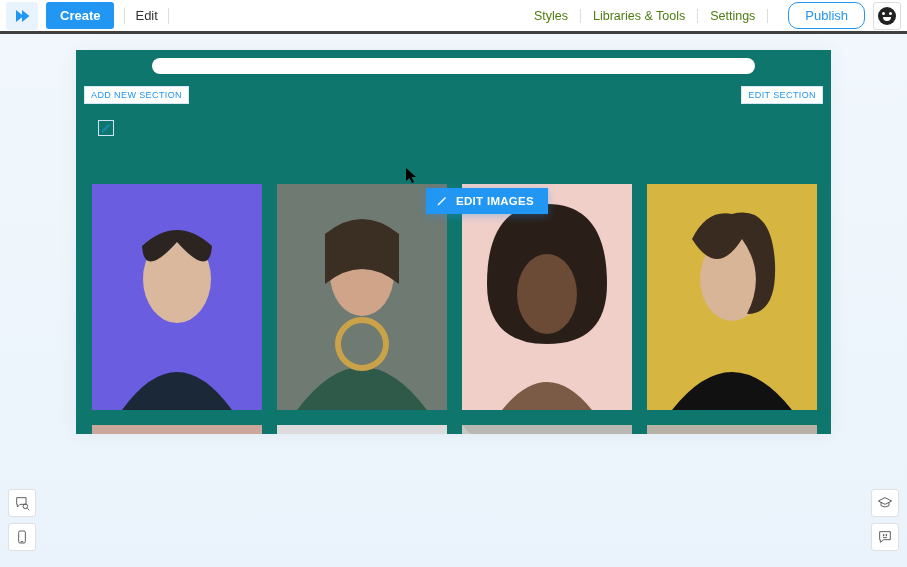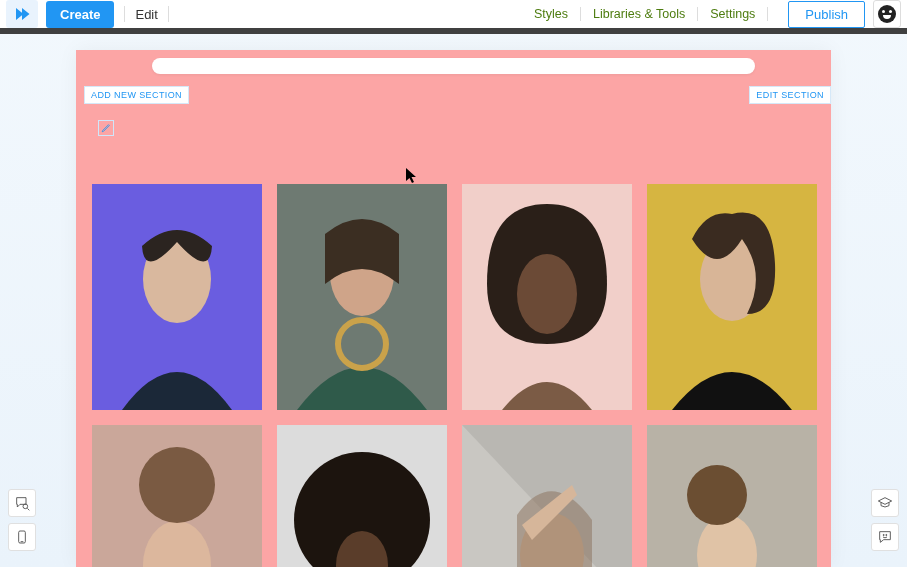--- a/index.html
+++ b/index.html
@@ -1,42 +1,42 @@
 <!DOCTYPE html>
 <html><head>
 <meta charset="utf-8">
 <style>
   * { box-sizing: border-box; margin: 0; padding: 0; }
   html, body { width: 907px; height: 567px; overflow: hidden; font-family: -apple-system, BlinkMacSystemFont, "Segoe UI", Roboto, sans-serif; }
   body { background: linear-gradient(180deg, #f2f8fd 0%, #eaf3fb 100%); position: relative; }
 
   
-  .topbar { background: #fff; height: 34px; display: flex; align-items: center; padding: 0 6px; border-bottom: 6px solid #404040; }
+  .topbar { background: #fff; height: 34px; display: flex; align-items: center; padding: 0 6px; border-bottom: 3px solid #404040; }
   .logo-box { width: 32px; height: 28px; background: #e9f3fd; border-radius: 3px; display:flex; align-items:center; justify-content:center; margin-right:8px; }
   .logo-box svg { width:18px; height:18px; }
   .create-btn { background:#2196f3; color:#fff; border:none; border-radius:3px; padding:6px 14px; font-size:13px; font-weight:600; cursor:pointer; }
   .topbar-divider { width:1px; height:16px; background:#ddd; margin:0 10px; }
   .edit-btn { background:none; border:none; font-size:13px; color:#333; cursor:pointer;text-align:right; }
   .topbar-spacer { flex:1; }
   .nav-link { background:none; border:none; font-size:12.5px; color:#4d7c0f; cursor:pointer; padding:0 2px; }
   .nav-divider { width:1px; height:14px; background:#ddd; margin:0 10px; }
-  .publish-btn { border:1px solid #2196f3; color:#2196f3; background:#fff; border-radius:2px; padding:5px 16px; font-size:13px; font-weight:500; cursor:pointer; margin-left:10px; }
+  .publish-btn { border:1px solid #2196f3; color:#2196f3; background:#fff; border-radius:10px; padding:5px 16px; font-size:13px; font-weight:500; cursor:pointer; margin-left:10px; }
   .avatar-box { width:28px; height:28px; border:1px solid #ddd; border-radius:3px; margin-left:8px; display:flex; align-items:center; justify-content:center; background:#fff; }
   .avatar-face { width:18px; height:18px; background:#222; border-radius:50%; position:relative; }
   .avatar-face::before, .avatar-face::after { content:""; position:absolute; background:#fff; }
   .avatar-face::before { width:3px; height:3px; border-radius:50%; top:5px; left:4px; box-shadow:7px 0 0 #fff; }
   .avatar-face::after { width:8px; height:4px; border-radius:0 0 8px 8px; top:10px; left:5px; }
 
   
-  .canvas { position:absolute; top:50px; left:76px; width:755px; height:517px; background:#fca5a5; box-shadow:0 0 20px rgba(0,0,0,0.05); overflow:hidden; }
+  .canvas { position:absolute; top:50px; left:76px; width:755px; height:384px; background:#0f766e; box-shadow:0 0 20px rgba(0,0,0,0.05); overflow:hidden; }
   .search-bar { position:absolute; top:8px; left:76px; width:603px; height:16px; background:#fff; border-radius:10px; box-shadow:0 1px 3px rgba(0,0,0,0.06); }
 
   .section-chip { position:absolute; font-size:9px; letter-spacing:0.4px; color:#2196f3; border:1px solid #d5e8f8; padding:3px 6px; background:#fff; cursor:pointer; }
   .add-section { top:36px; left:8px; }
-  .edit-section { top:36px; right:0; }
+  .edit-section { top:36px; right:8px; }
 
   .title-row { position:absolute; top:66px; left:16px; display:flex; align-items:flex-start; }
   .title { font-size:42px; font-weight:800; letter-spacing:-0.5px; color:#111; }
   .title-edit { width:16px; height:16px; border:1px solid #cfe6fa; margin-left:6px; margin-top:4px; display:flex; align-items:center; justify-content:center; cursor:pointer; }
   .title-edit svg { width:10px; height:10px; }
 
   .gallery { position:absolute; top:134px; left:16px; width:724px; display:grid; grid-template-columns: repeat(4, 170px); gap:15px; }
   .thumb { width:170px; height:226px; background:#888; overflow:hidden; position:relative; }
   .thumb.short { height:180px; }
   .thumb svg { width:100%; height:100%; display:block; }
@@ -88,20 +88,26 @@
   <button class="section-chip edit-section">EDIT SECTION</button>
 
   <div class="title-row">
     <div class="title-edit">
       <svg viewBox="0 0 24 24">
           <path d="M3 21 L6 20 L20 6 L18 4 L4 18 Z" fill="none" stroke="#2196f3" stroke-width="2"></path>
         </svg>
     </div>
   </div>
 
+  <button class="edit-images-btn">
+    <svg viewBox="0 0 24 24">
+        <path d="M3 21 L6 20 L20 6 L18 4 L4 18 Z" fill="#fff"></path>
+      </svg>
+    <span>EDIT IMAGES</span>
+  </button>
 
   <div class="cursor">
     <svg viewBox="0 0 12 16">
         <path d="M0 0 L0 13 L3.5 10 L6 15 L8 14 L5.5 9 L10 9 Z" fill="#000"></path>
       </svg>
   </div>
 
   <div class="gallery">
 
     <div class="thumb">

